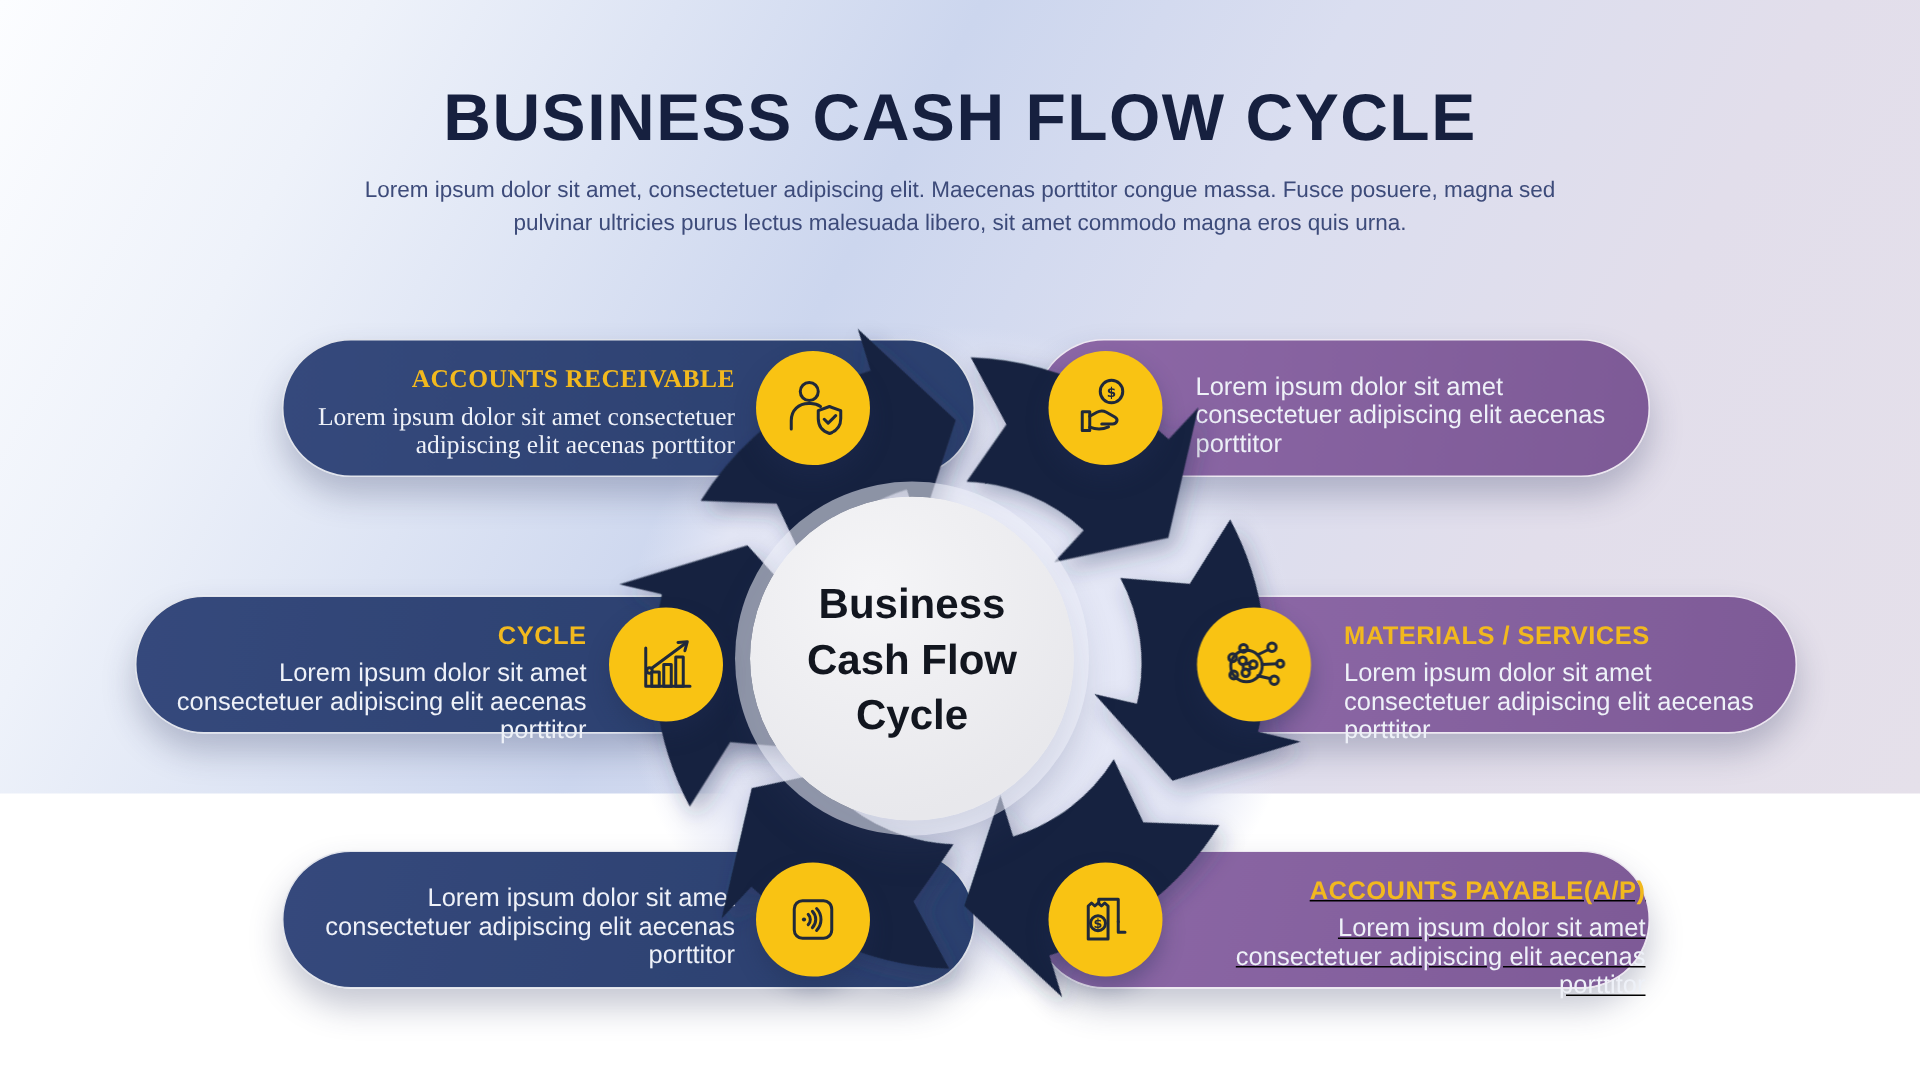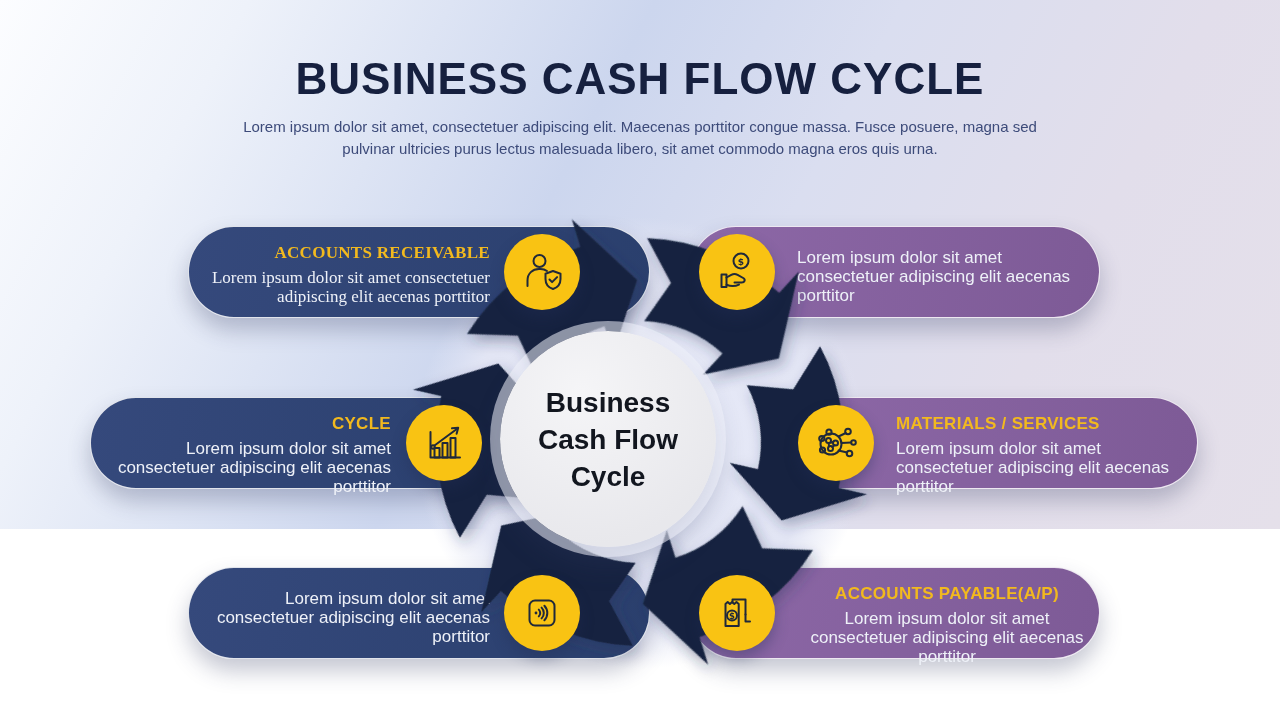--- a/index.html
+++ b/index.html
@@ -44,21 +44,21 @@
   .p-ap   { left:690px; top:567px; width:410px; }
 
   .pill-text{ position:absolute; z-index:5; }
   .pill-text .pill-title{ font-size:17px; font-weight:800; letter-spacing:.3px; color:#f2b91e; }
   .pill-text .pill-body { margin-top:5px; font-size:17px; line-height:19px; color:#eef1f8; }
   .t-ar   { left:200px; top:243px; width:290px; text-align:right;font-family:Liberation Serif, serif; }
   .t-cash { left:797px; top:243px; width:295px; text-align:left; }
   .t-sales{ left:110px; top:414px; width:281px; text-align:right; }
   .t-mat  { left:896px; top:414px; width:292px; text-align:left; }
   .t-pay  { left:210px; top:584px; width:280px; text-align:right; }
-  .t-ap   { left:797px; top:584px; width:300px; text-align:center; }
+  .t-ap   { left:797px; top:584px; width:300px; text-align:right;text-decoration:underline; }
 
   
   .ring{ position:absolute; left:400px; top:202px; z-index:8; }
 
   
   .center-circle{
     position:absolute; left:500px; top:331px; width:216px; height:216px; border-radius:50%;
     background:radial-gradient(circle at 38% 28%, #f5f5f7 0%, #e8e8ec 75%);
     box-shadow:0 0 0 10px rgba(238,240,250,.55), 0 16px 28px rgba(50,60,100,.30);
     z-index:10; display:flex; align-items:center; justify-content:center;

